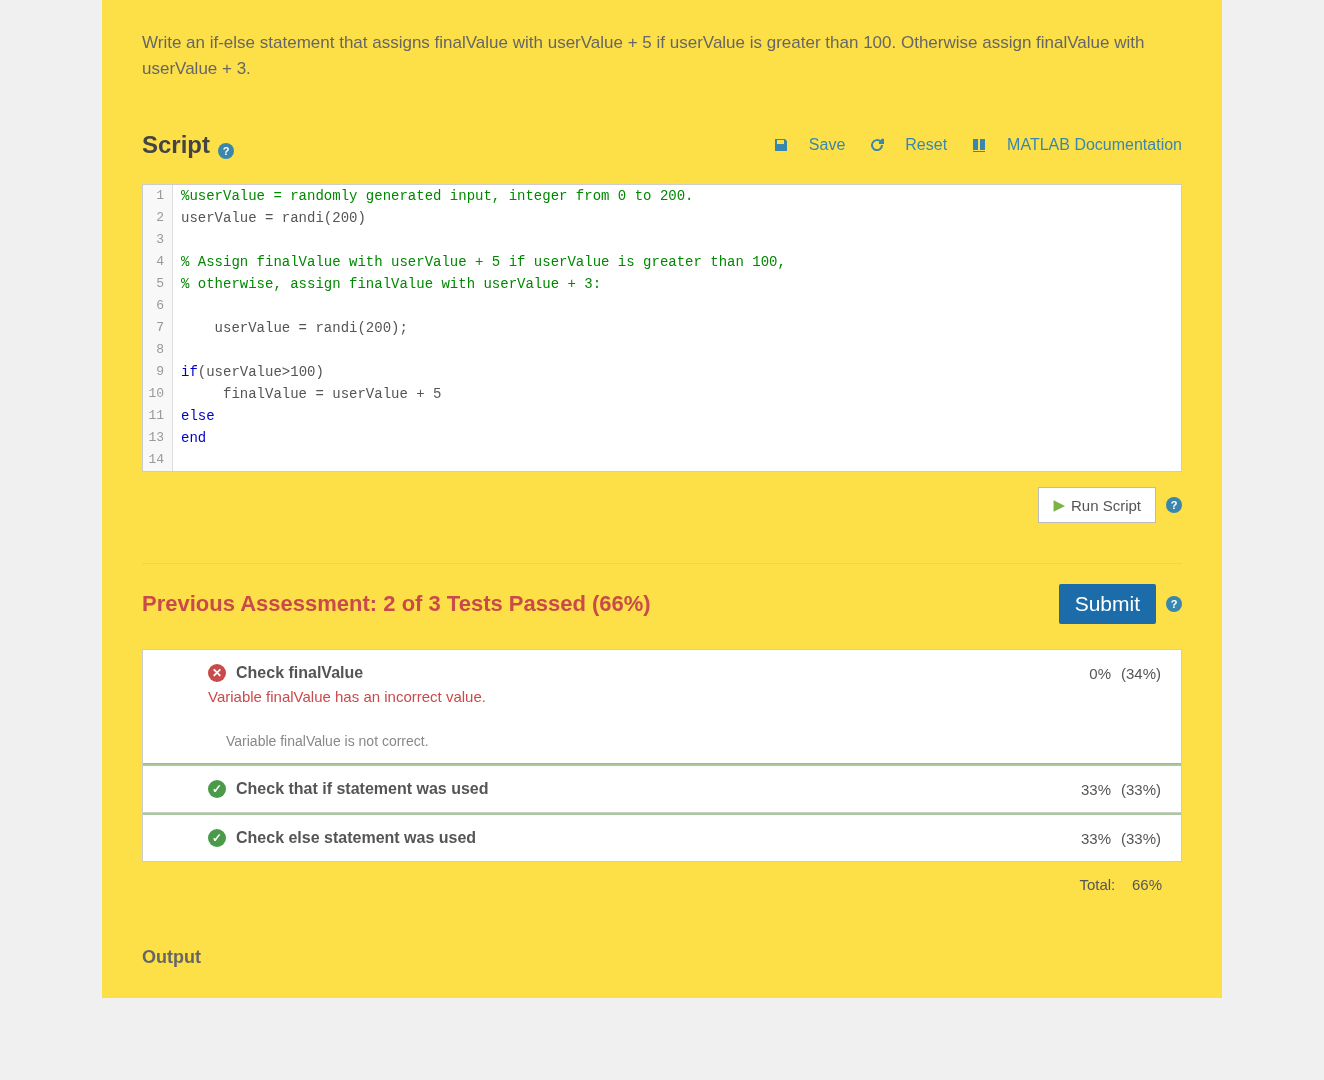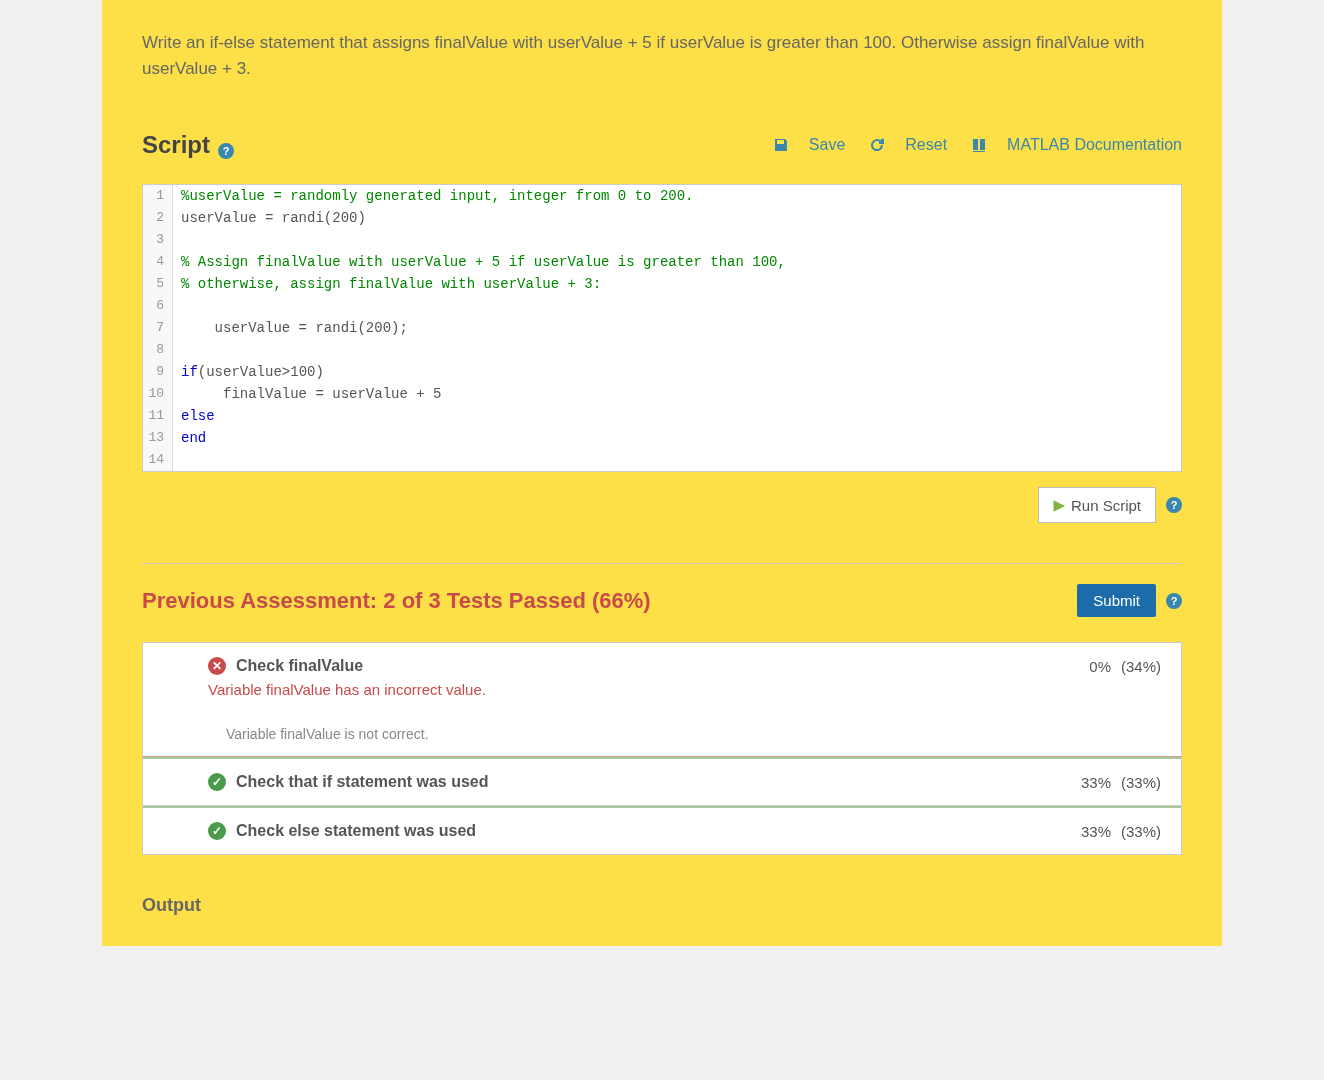--- a/index.html
+++ b/index.html
@@ -134,21 +134,21 @@
     .assessment-title {
       font-size: 22px;
       font-weight: bold;
       color: #c94a4a;
     }
     .submit-button {
       background: #1b6ca8;
       color: white;
       border: none;
       padding: 8px 16px;
-      font-size: 15px;
+      font-size: 21px;
       cursor: pointer;
       border-radius: 2px;
     }
     .test-results {
       border: 1px solid #ccc;
       background: white;
     }
     .test-item {
       padding: 14px 20px 14px 65px;
       position: relative;
@@ -363,15 +363,20 @@
             <span>Check else statement was used</span>
           </div>
           <div class="test-score">
             <span>33%</span>
             <span>(33%)</span>
           </div>
         </div>
       </div>
     </div>
 
+  <div class="total-row">
+    <span>Total:</span>
+    &nbsp;&nbsp;
+    <span>66%</span>
+  </div>
 
   <div class="output-heading">Output</div>
 </div>
 
 </body></html>

